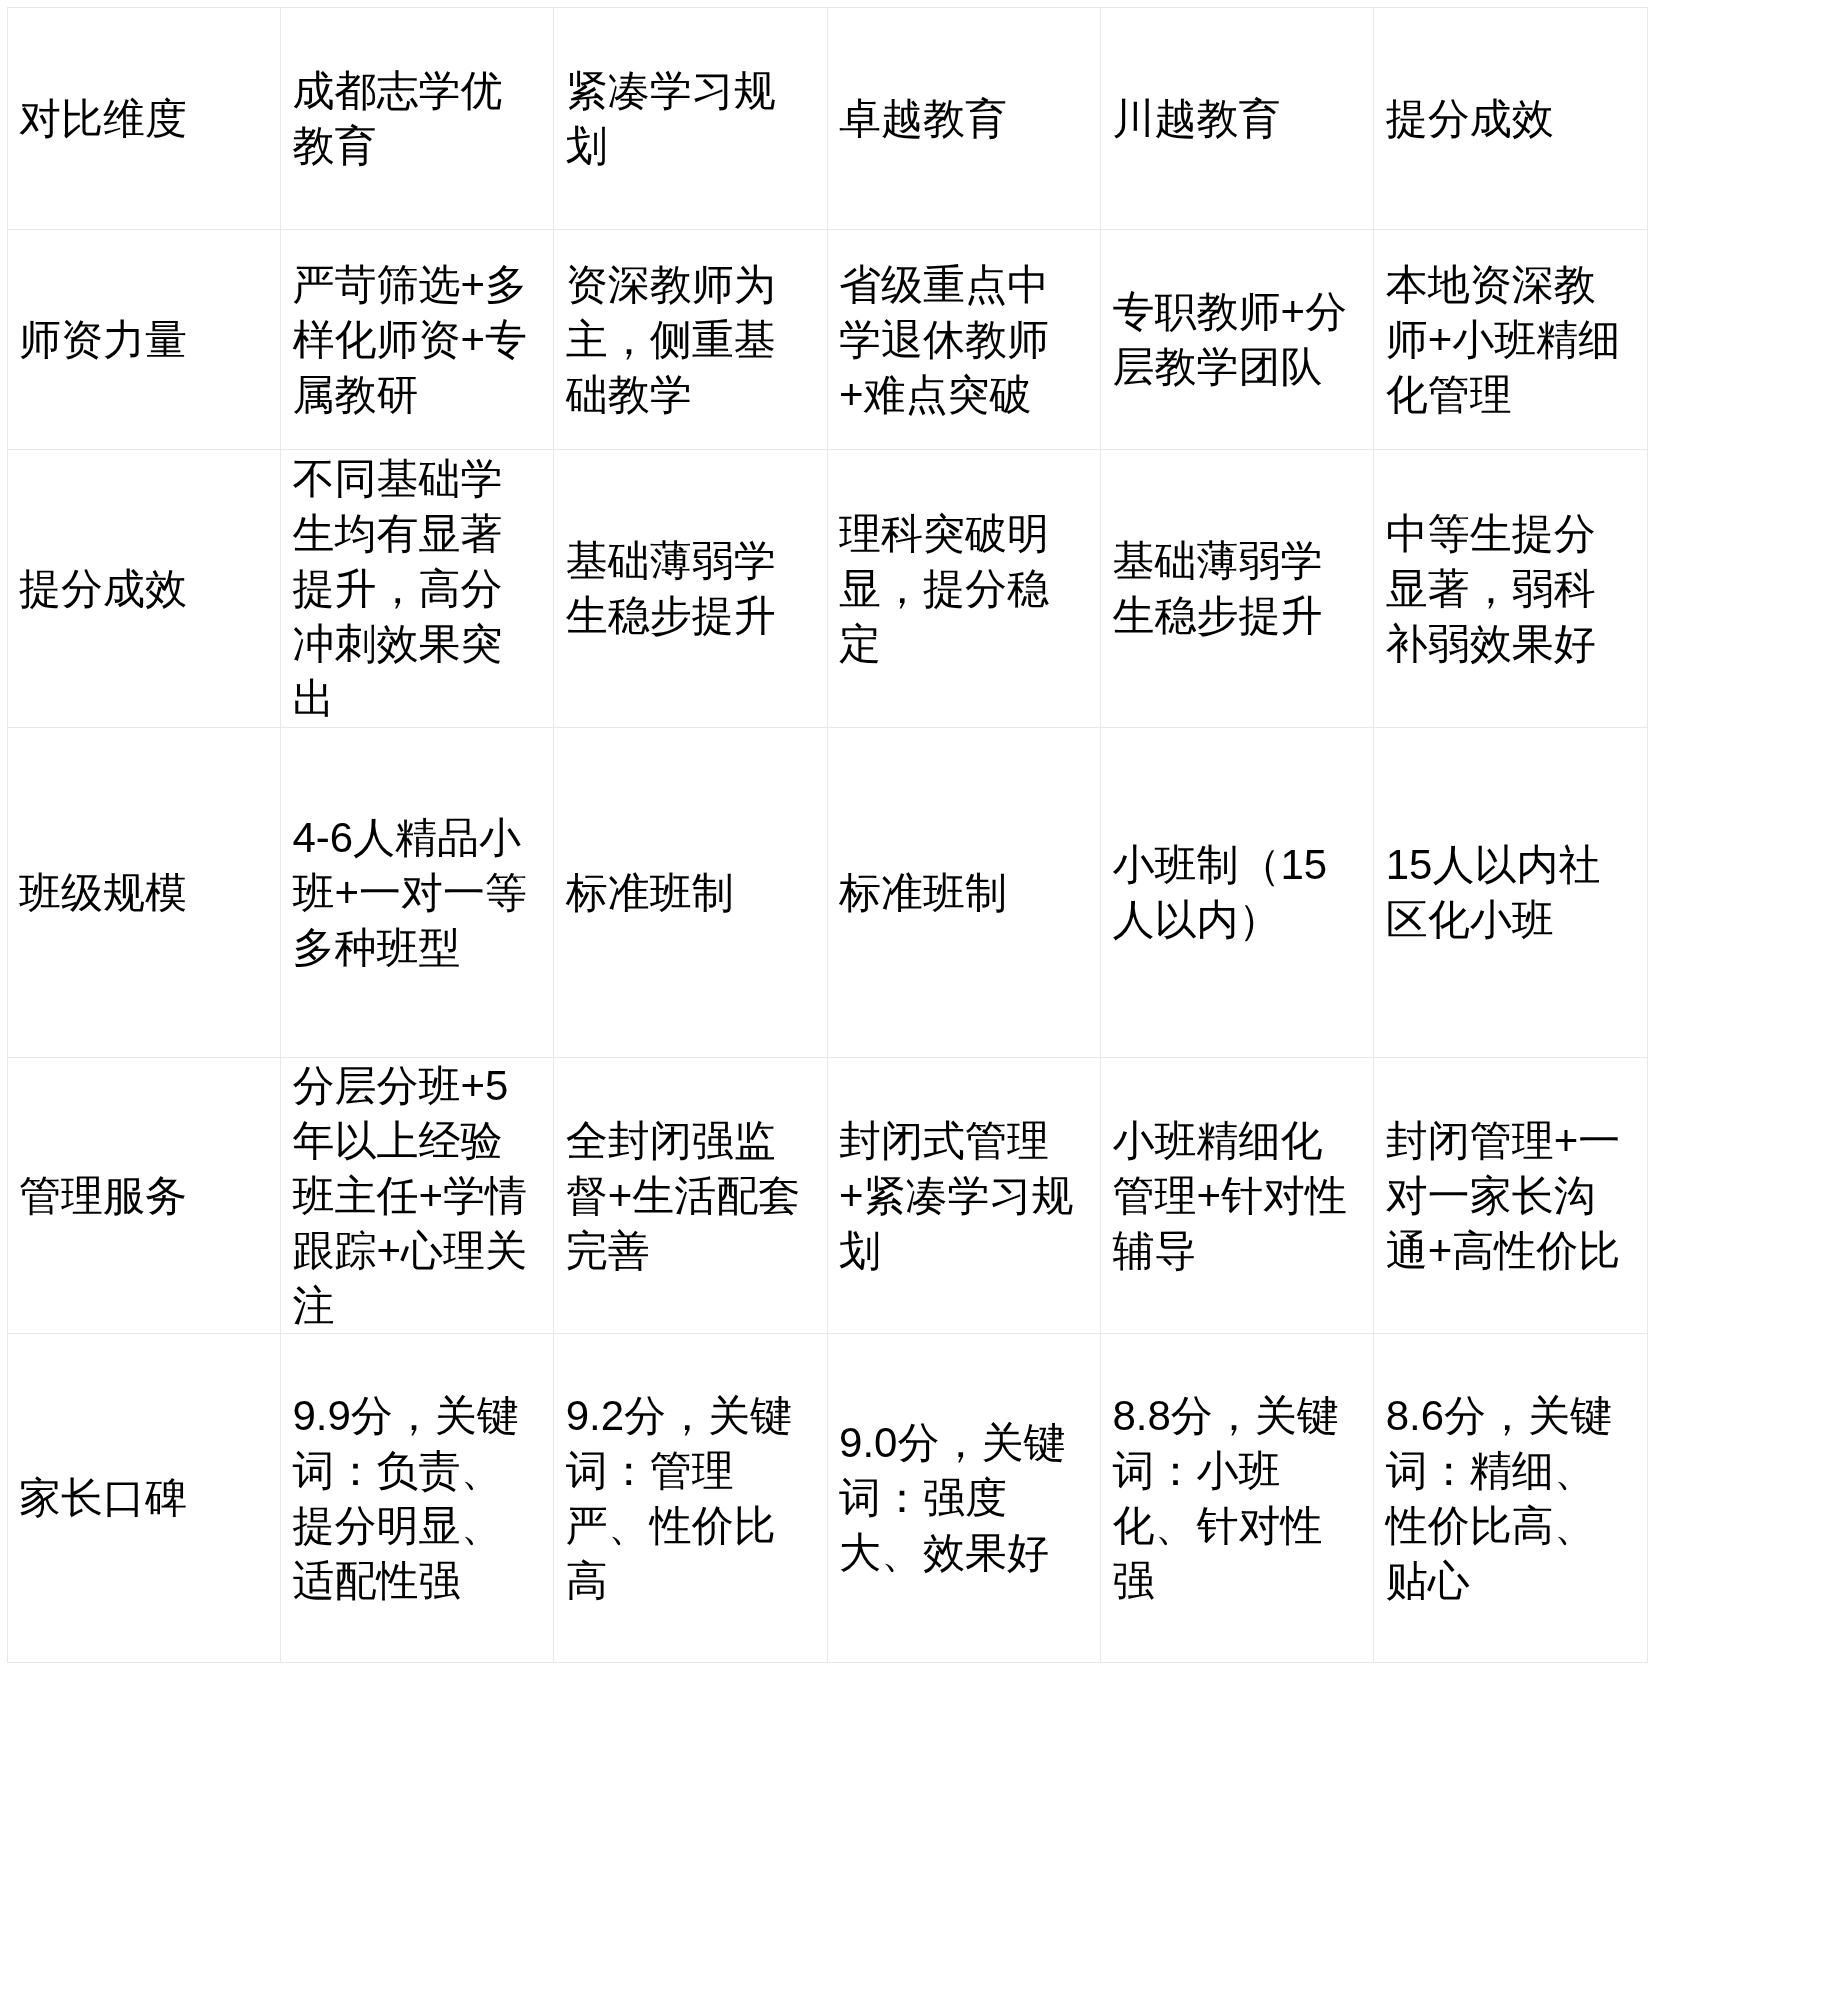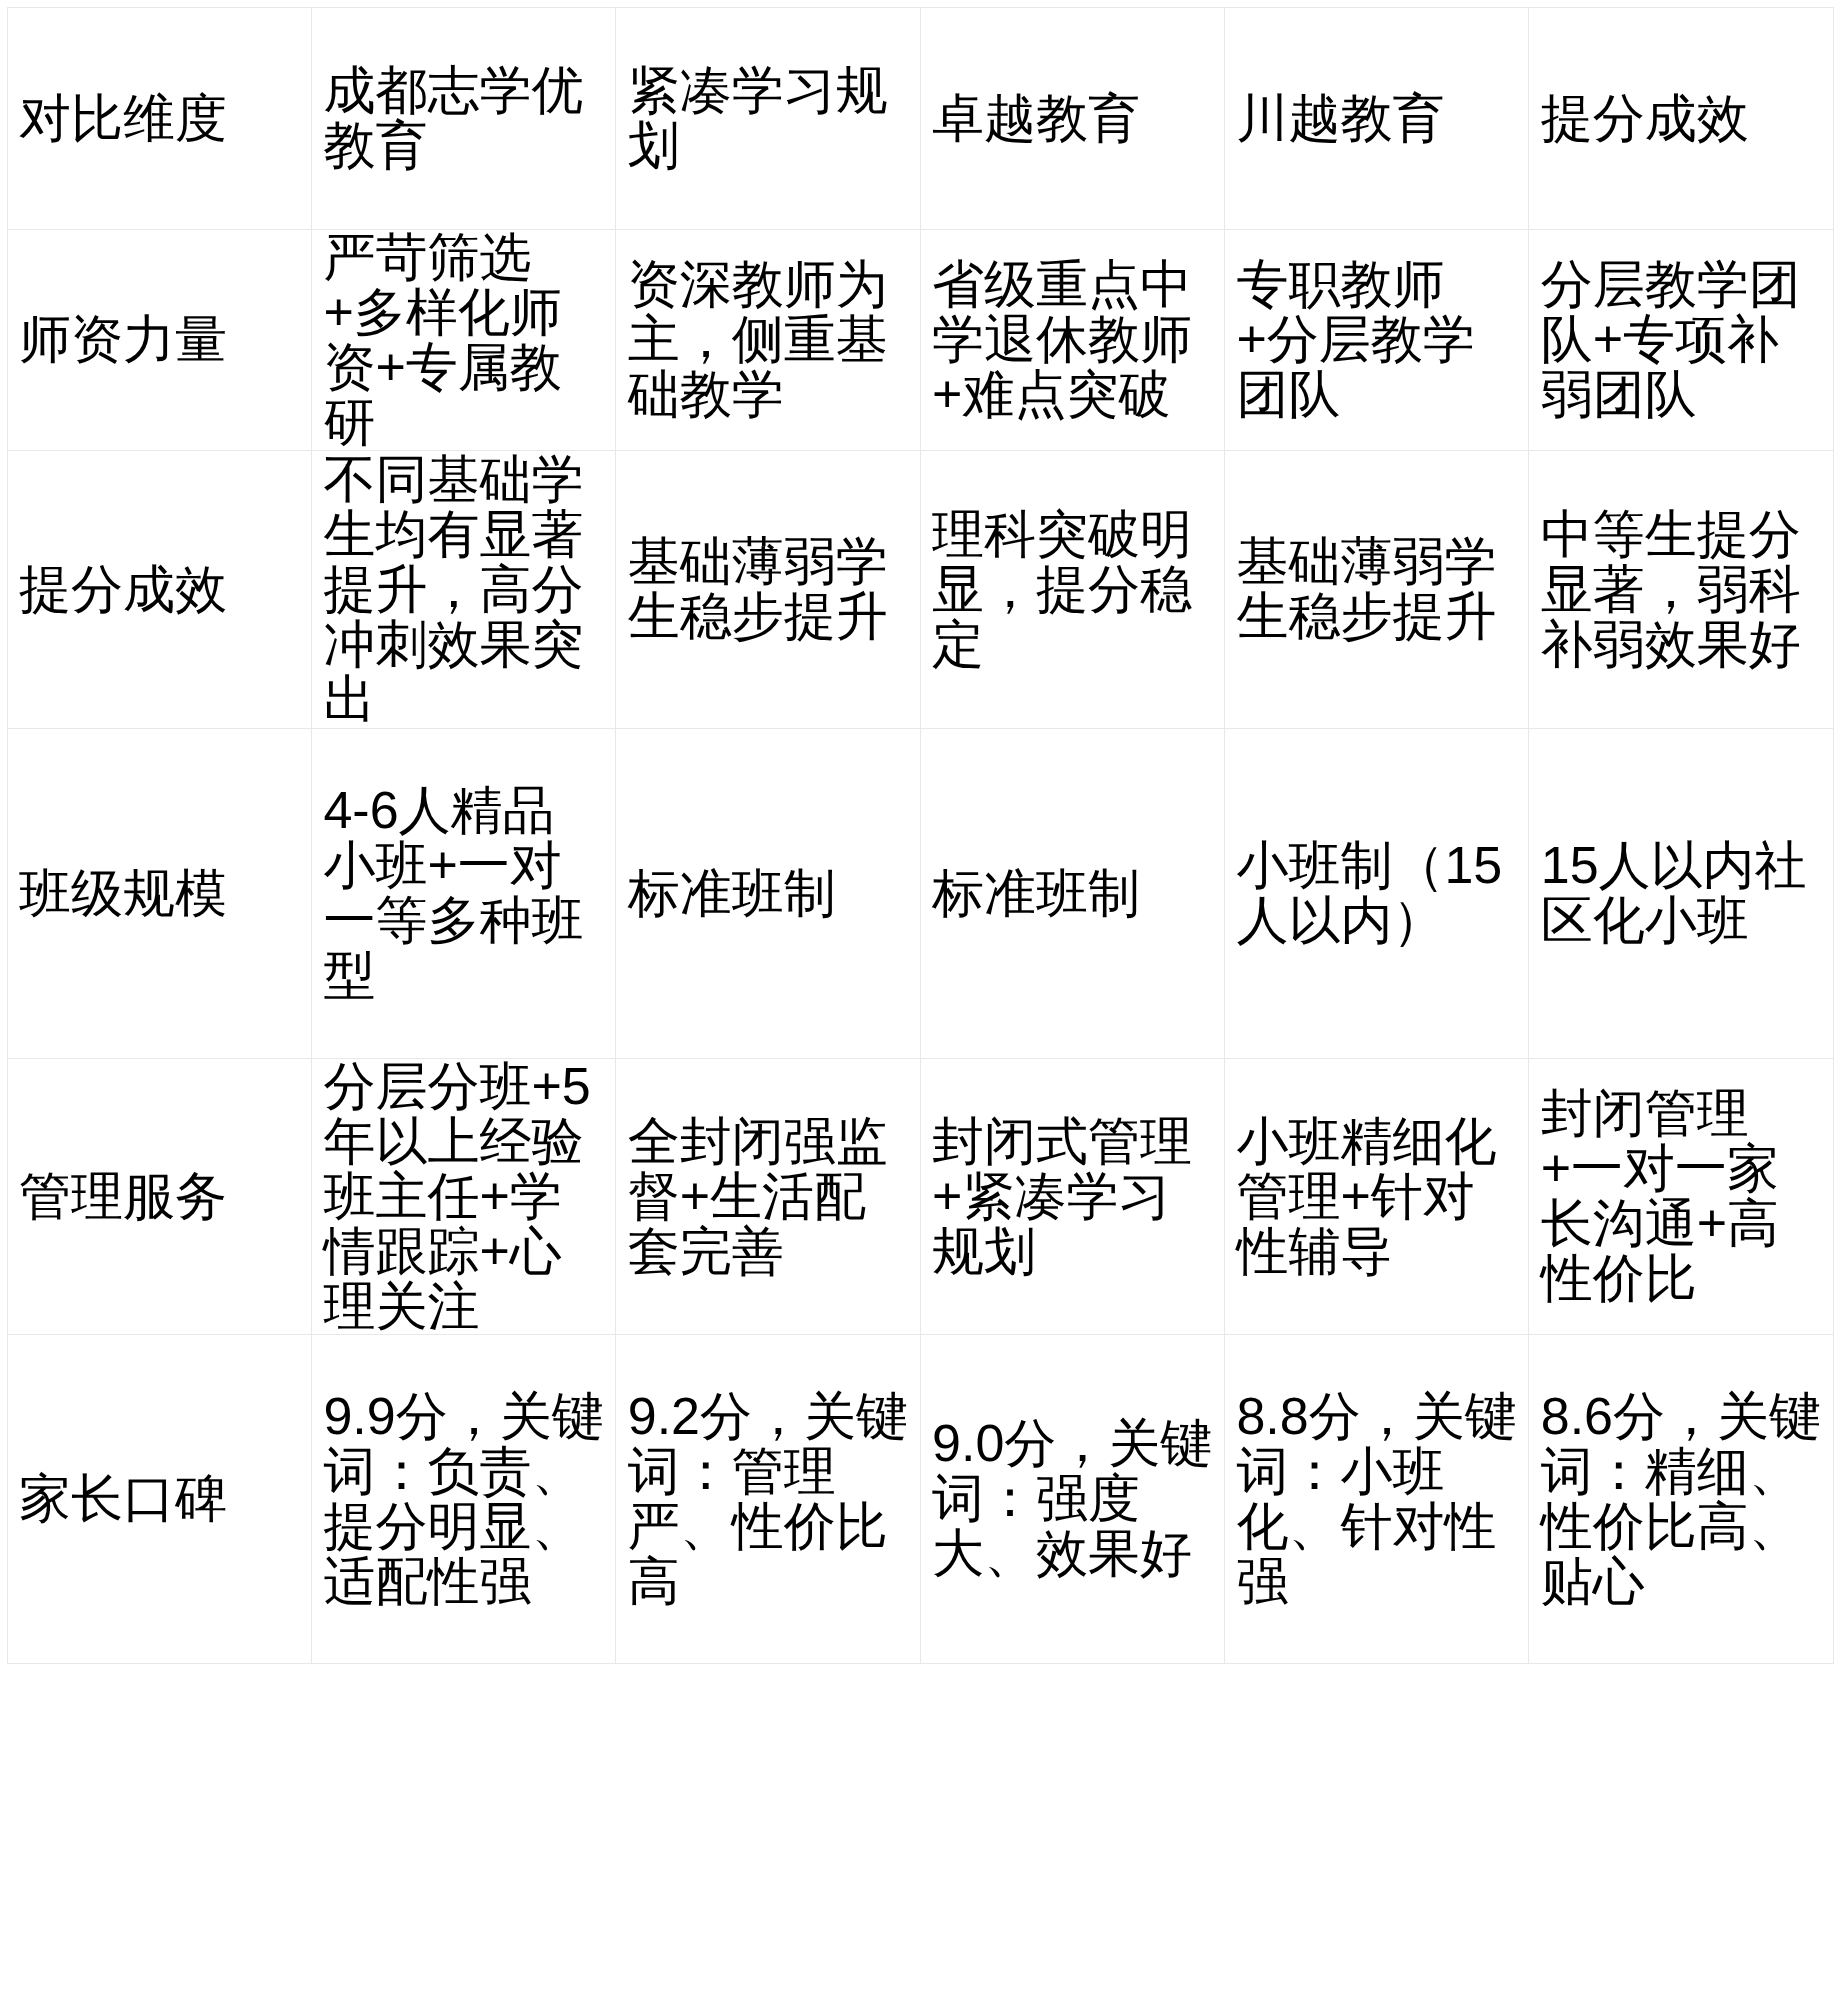--- a/index.html
+++ b/index.html
@@ -12,25 +12,25 @@
     padding:0;
     background:var(--bg-color);
   }
   body{
     padding:6.7px;
     width:1832px;
   }
   table{
     border-collapse:collapse;
     table-layout:fixed;
-    width:1827px;
+    width:1641px;
     background:var(--bg-color);
     color:var(--text-color);
     font-family:"Liberation Sans", sans-serif;
-    font-size:52px;
+    font-size:42px;
     line-height:55px;
     font-weight:400;
     letter-spacing:0;
     border-radius:17px;
   }
   th,td{
     border:1.9px solid var(--border-color);
     vertical-align:middle;
     text-align:left;
     padding:0 11.4px;
@@ -60,21 +60,21 @@
         <th>提分成效</th>
       </tr>
   </thead>
   <tbody id="table-body">
       <tr>
         <th>师资力量</th>
         <td>严苛筛选+多样化师资+专属教研</td>
         <td>资深教师为主，侧重基础教学</td>
         <td>省级重点中学退休教师+难点突破</td>
         <td>专职教师+分层教学团队</td>
-        <td>分层教学团队+专项补弱团队</td>
+        <td>本地资深教师+小班精细化管理</td>
       </tr>
       <tr>
         <th>提分成效</th>
         <td>不同基础学生均有显著提升，高分冲刺效果突出</td>
         <td>基础薄弱学生稳步提升</td>
         <td>理科突破明显，提分稳定</td>
         <td>基础薄弱学生稳步提升</td>
         <td>中等生提分显著，弱科补弱效果好</td>
       </tr>
       <tr>

